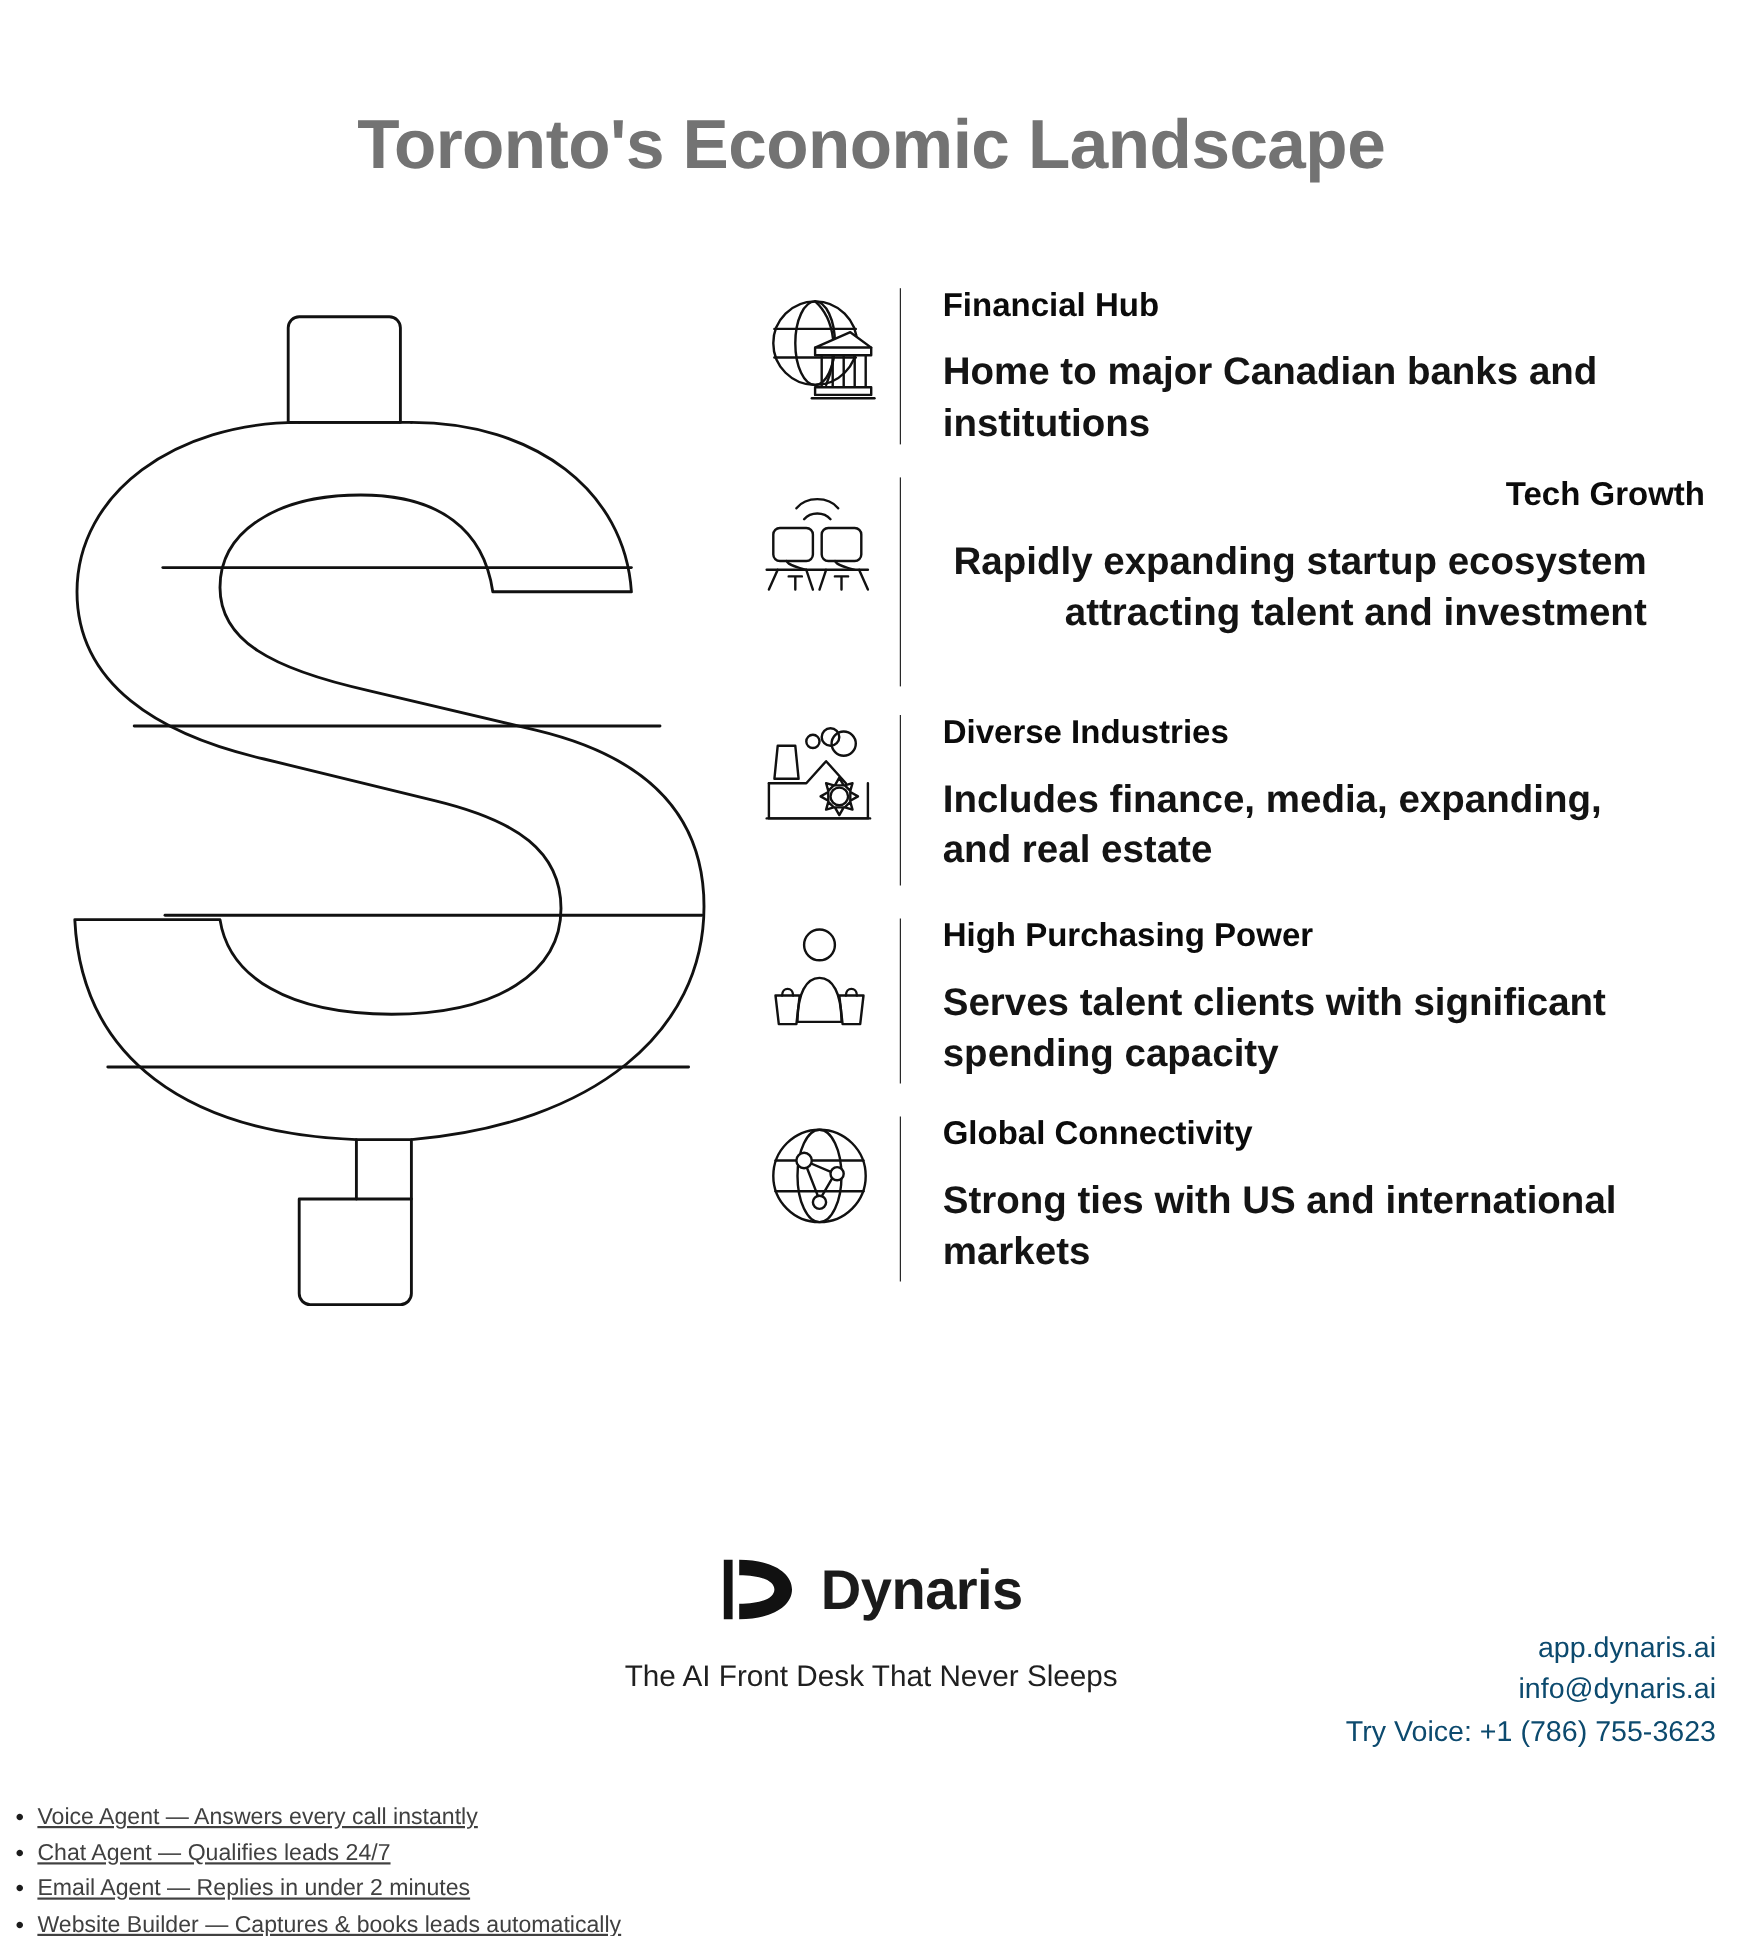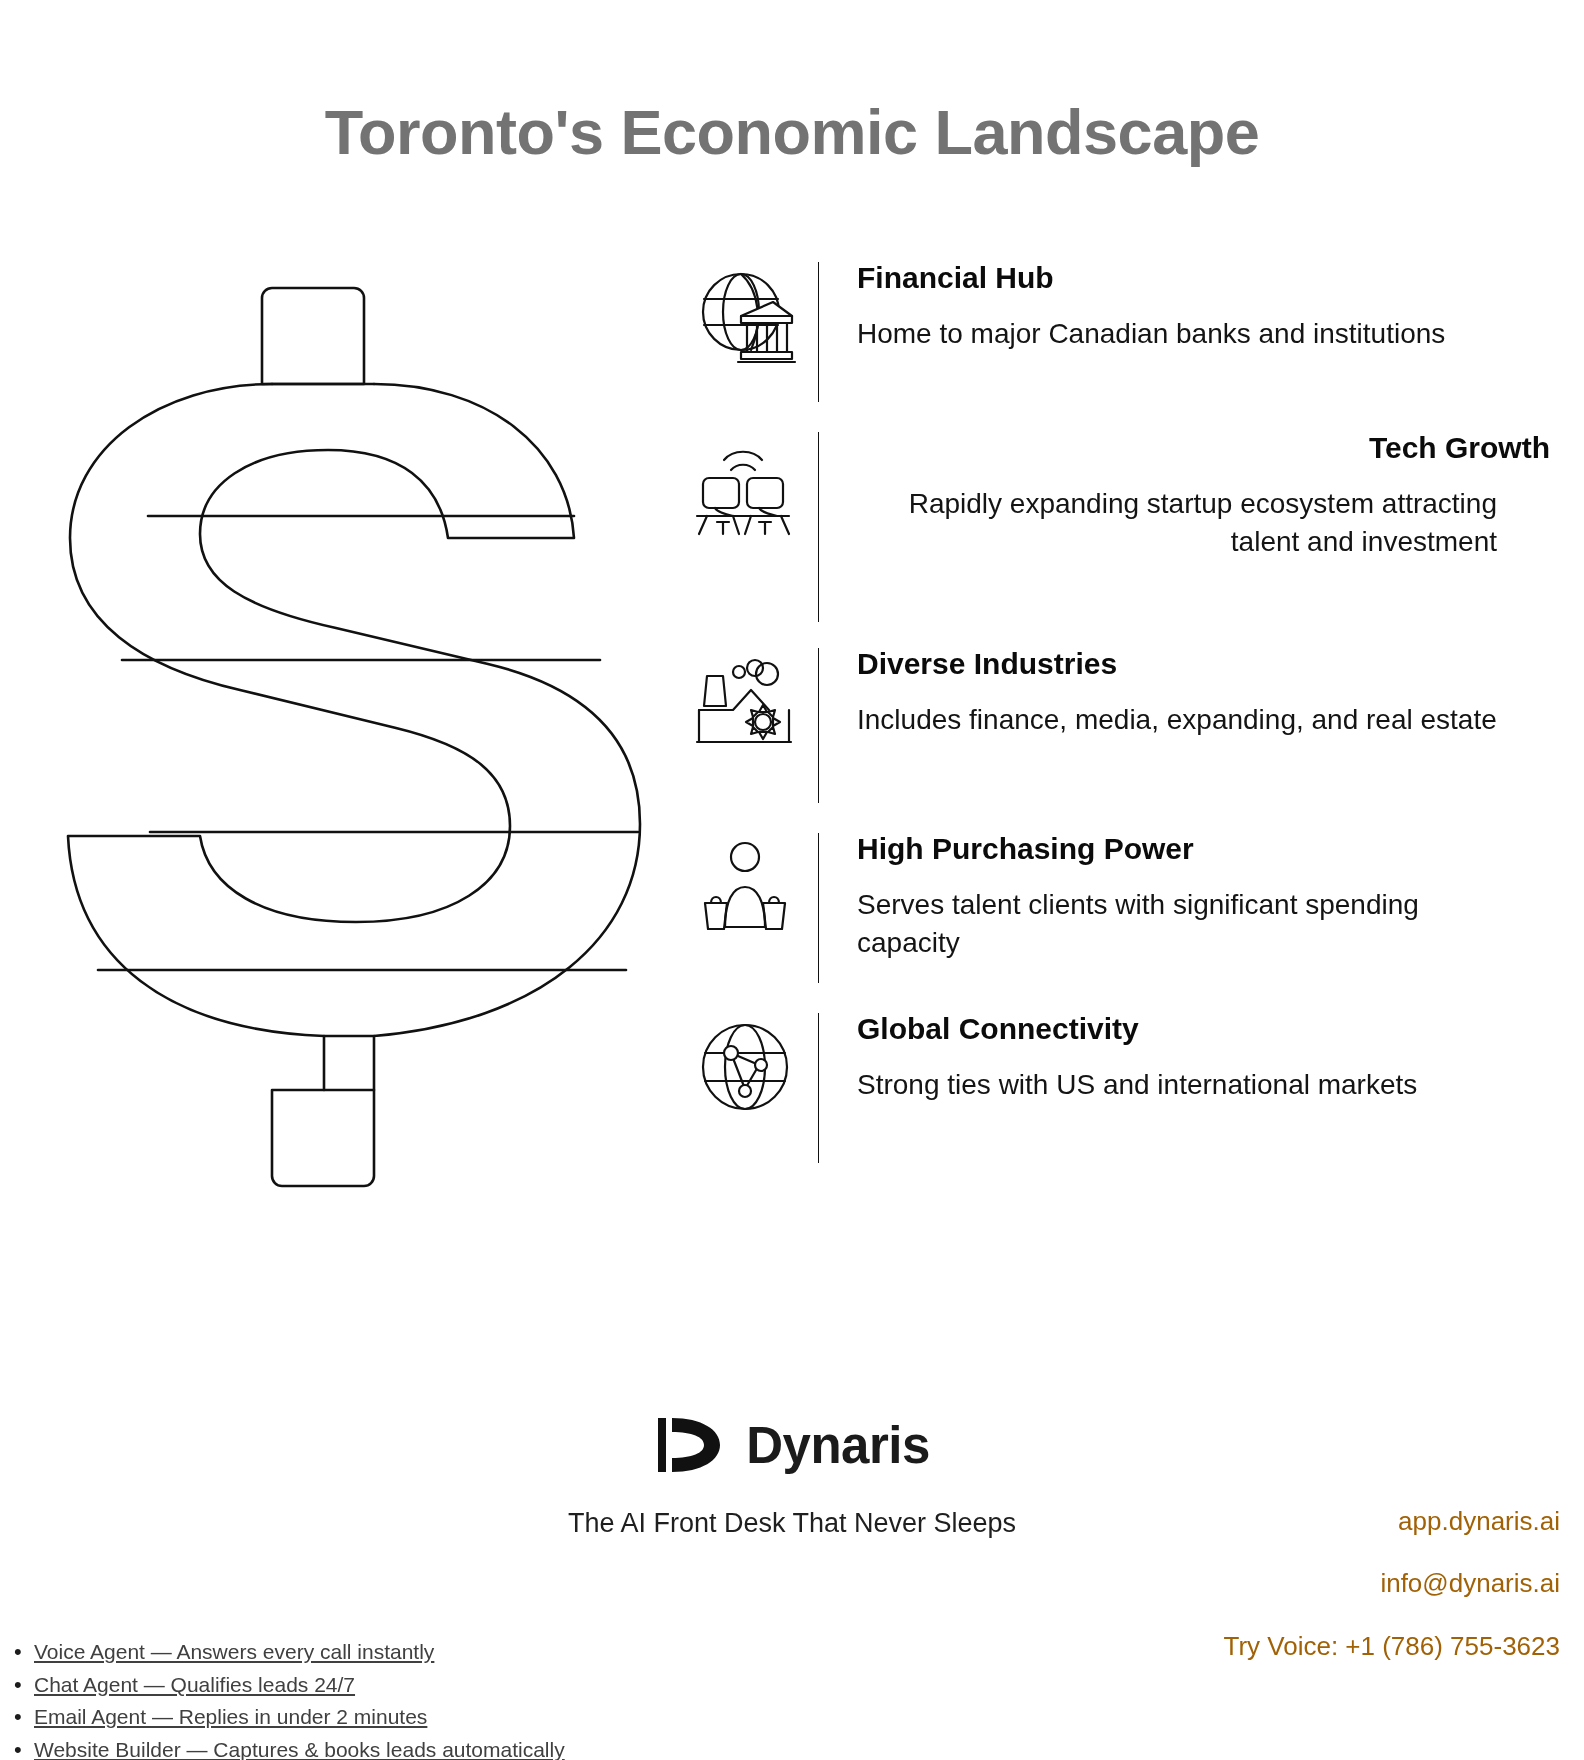--- a/index.html
+++ b/index.html
@@ -65,22 +65,22 @@
     padding-top: 2px;
   }
   .feature-title {
     font-size: 30px;
     font-weight: 700;
     color: #0b0b0b;
     line-height: 1.18;
     margin-bottom: 20px;
   }
   .feature-desc {
-    font-size: 28px;
-    font-weight: 400;
+    font-size: 35px;
+    font-weight: 700;
     color: #141414;
     line-height: 1.33;
     max-width: 640px;
   }
 
   
   .feature.r1 .feature-rule { min-height: 140px; }
   .feature.r2 .feature-rule { min-height: 190px; }
   .feature.r3 .feature-rule { min-height: 155px; }
   .feature.r4 .feature-rule { min-height: 150px; }
@@ -145,24 +145,23 @@
     color: #1c1c1c;
   }
 
   .footer-contact {
     position: absolute;
     right: 24px; top: 1478px;
     text-align: right;
   }
   .footer-contact div {
     font-size: 26px;
-    color: #a16207;
+    color: #0c4a6e;
     line-height: 1.48;
     white-space: nowrap;
-    margin-top: 24px;
   }
 </style>
 </head>
 <body>
 
 <div class="page">
 
   <div class="title">Toronto's Economic Landscape</div>
 
   <div class="illustration">

